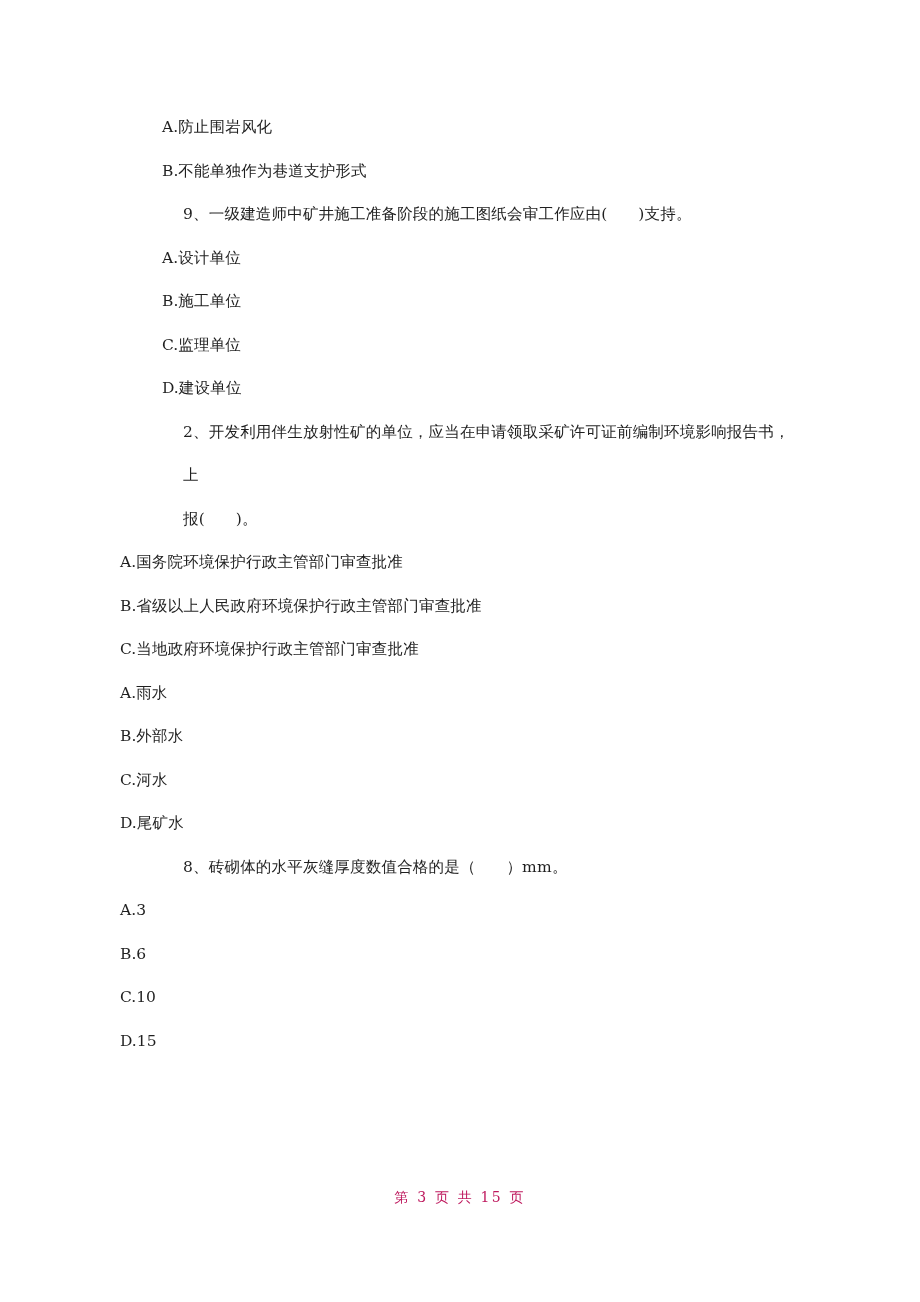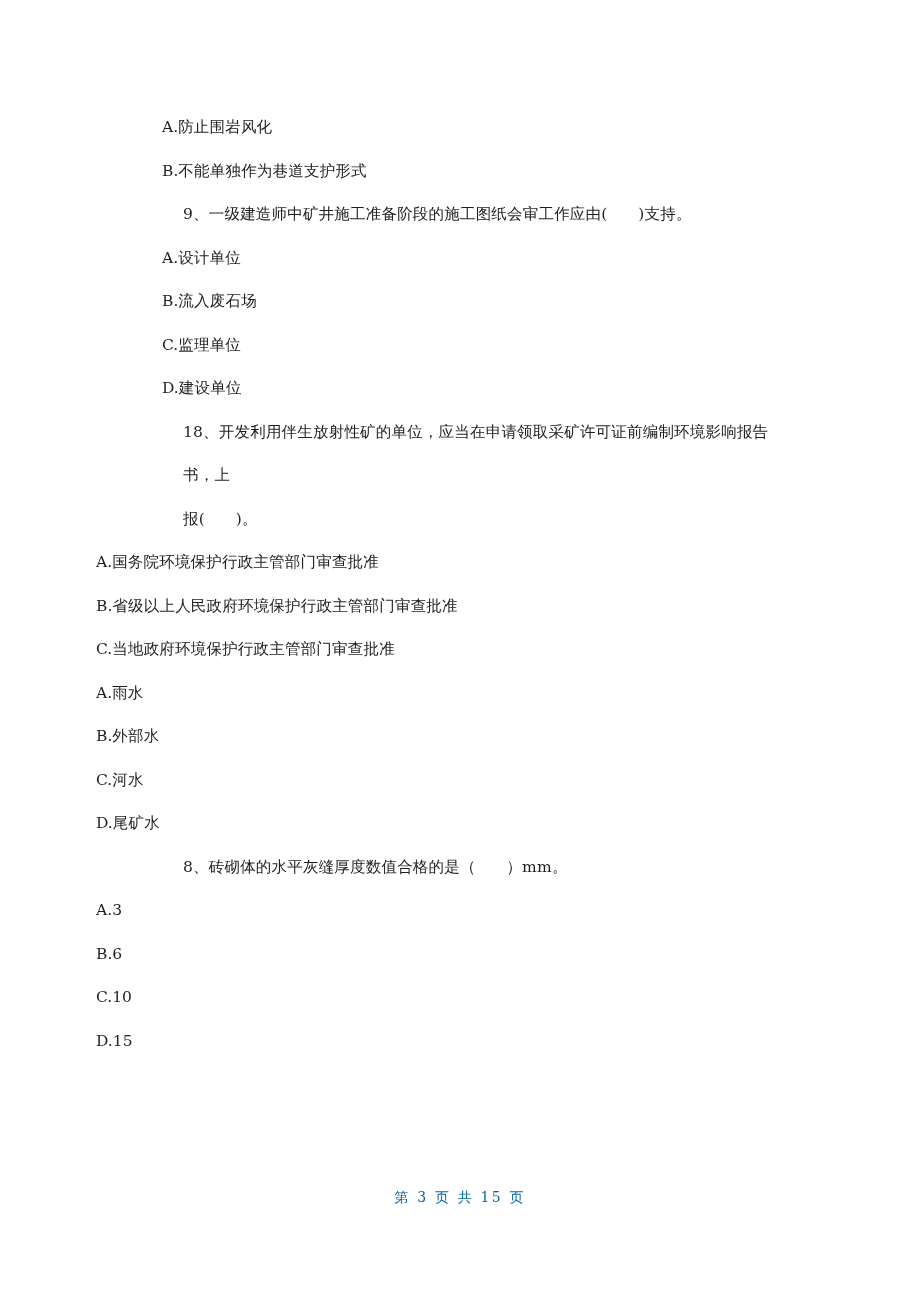--- a/index.html
+++ b/index.html
@@ -56,39 +56,39 @@
   .stem.wrap-hang {
     
     padding-left: 143px;
   }
 
   
   .opt {
     padding-left: 162px;
   }
   .opt.deep {
-    padding-left: 96px;
+    padding-left: 120px;
   }
 
   
   .olet {
     font-family: "DejaVu Serif", "Liberation Serif", serif;
     letter-spacing: 0;
   }
 
   
   .footer {
     position: absolute;
     left: 0;
     top: 1186px;
     width: 920px;
     text-align: center;
     font-size: 14px;
     line-height: 22px;
-    color: #0369a1;
+    color: #be185d;
     font-family: "DejaVu Serif", "Liberation Serif", serif;
     letter-spacing: 2.2px;
   }
 
   .spacer-top { height: 106px; }
 </style>
 </head>
 <body>
 
 <div class="page">
@@ -98,27 +98,27 @@
     <div class="spacer-top"></div>
 
     <div class="qblock">
       <div class="line opt"><span class="olet">A.</span><span>防止围岩风化</span></div>
       <div class="line opt"><span class="olet">B.</span><span>不能单独作为巷道支护形式</span></div>
     </div>
 
     <div class="qblock">
       <div class="line stem">9、一级建造师中矿井施工准备阶段的施工图纸会审工作应由(      )支持。</div>
       <div class="line opt"><span class="olet">A.</span><span>设计单位</span></div>
-      <div class="line opt"><span class="olet">B.</span><span>流入废石场</span></div>
+      <div class="line opt"><span class="olet">B.</span><span>施工单位</span></div>
       <div class="line opt"><span class="olet">C.</span><span>监理单位</span></div>
       <div class="line opt"><span class="olet">D.</span><span>建设单位</span></div>
     </div>
 
     <div class="qblock">
-      <div class="line stem">18、开发利用伴生放射性矿的单位，应当在申请领取采矿许可证前编制环境影响报告书，上</div>
+      <div class="line stem">2、开发利用伴生放射性矿的单位，应当在申请领取采矿许可证前编制环境影响报告书，上</div>
       <div class="line stem wrap-hang">报(      )。</div>
       <div class="line opt deep"><span class="olet">A.</span><span>国务院环境保护行政主管部门审查批准</span></div>
       <div class="line opt deep"><span class="olet">B.</span><span>省级以上人民政府环境保护行政主管部门审查批准</span></div>
       <div class="line opt deep"><span class="olet">C.</span><span>当地政府环境保护行政主管部门审查批准</span></div>
     </div>
 
     <div class="qblock">
       <div class="line opt deep"><span class="olet">A.</span><span>雨水</span></div>
       <div class="line opt deep"><span class="olet">B.</span><span>外部水</span></div>
       <div class="line opt deep"><span class="olet">C.</span><span>河水</span></div>

